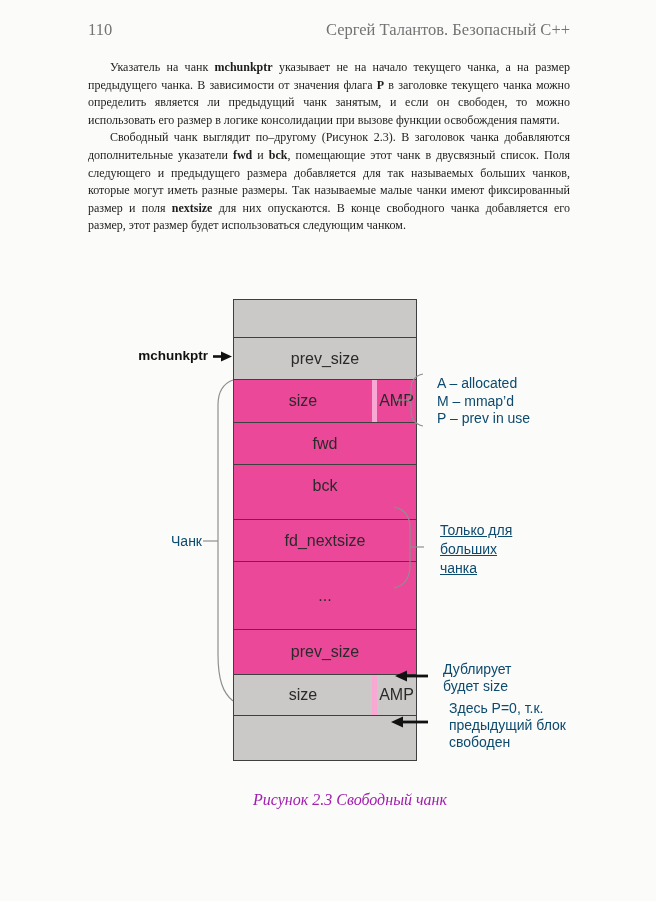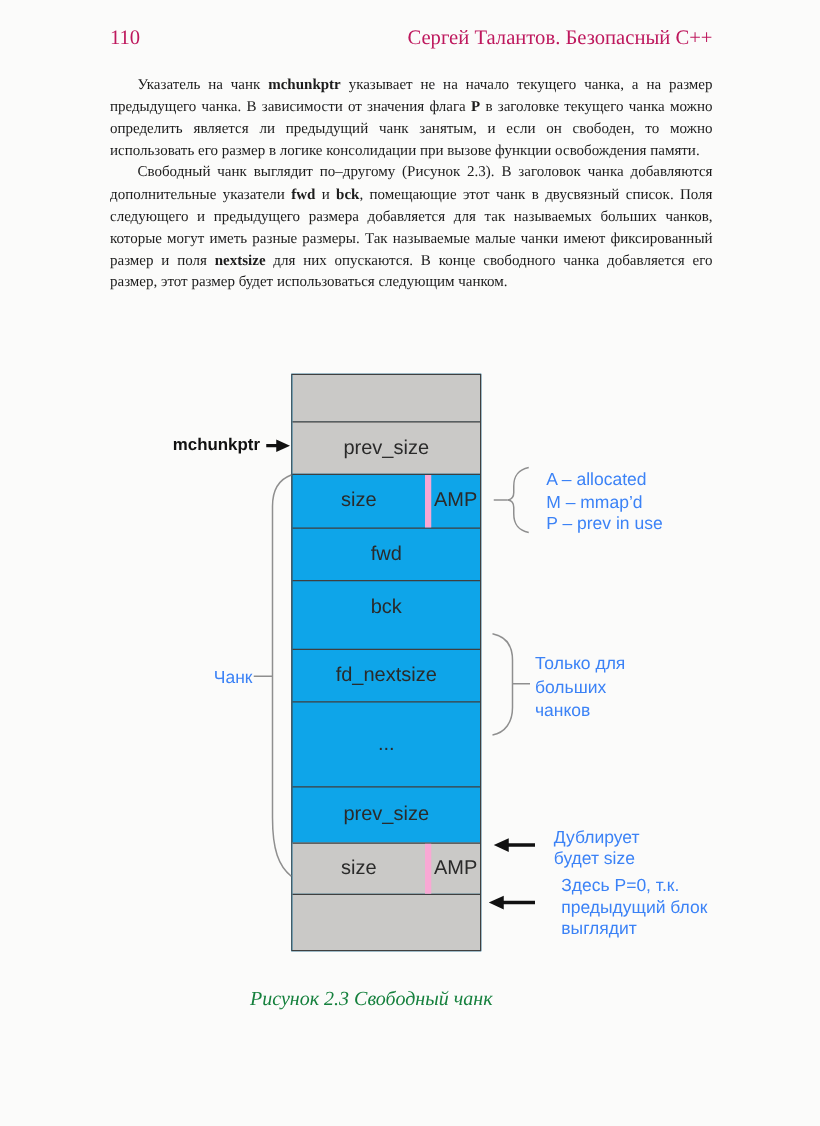--- a/index.html
+++ b/index.html
@@ -2,46 +2,46 @@
 <html><head>
 <meta charset="utf-8">
 <style>
   html,body{margin:0;padding:0;background:#e8e8e6;}
   .page{
     position:relative;width:656px;height:901px;margin:0 auto;
     background:#fbfbfa;overflow:hidden;
     font-family:"Liberation Serif", serif;color:#1c1c1c;
   }
   
-  .header{position:absolute;top:20px;left:88px;width:482px;display:flex;justify-content:space-between;font-size:16.5px;color:#be185d;}
+  .header{position:absolute;top:20px;left:88px;width:482px;display:flex;justify-content:space-between;font-size:16.5px;color:#737373;}
   
   .body-text{position:absolute;top:59px;left:88px;width:482px;font-size:12px;line-height:17.6px;text-align:justify;}
   .body-text p{margin:0;text-indent:22px;}
   .body-text b{font-weight:bold;}
   
   .diagram{position:absolute;top:0;left:0;width:656px;height:901px;pointer-events:none;font-family:"Liberation Sans", sans-serif;color:#2a2a2a;}
-  .col{position:absolute;top:299px;left:233px;width:152px;border:1px solid #3f3f3f;box-sizing:border-box;background:#0ea5e9;}
+  .col{position:absolute;top:299px;left:233px;width:184px;border:1px solid #3f3f3f;box-sizing:border-box;background:#ec4899;}
   .row{display:flex;align-items:center;justify-content:center;box-sizing:border-box;font-size:16px;}
   .row + .row{border-top:1px solid #3f3f3f;}
   .row.gray{background:#cac9c7;}
   .row.split{justify-content:stretch;padding:0;}
   .row.split .main{flex:1;display:flex;align-items:center;justify-content:center;height:100%;}
   .row.split .amp{width:44px;display:flex;align-items:center;justify-content:center;height:100%;border-left:5px solid #f9a8d4;box-sizing:border-box;}
   .r0{height:37px;} .r1{height:42px;} .r2{height:43px;} .r3{height:42px;} .r4{height:43px;}
   .r5{height:42px;margin-top:12px;} .r6{height:40px;} .r7{height:68px;} .r8{height:45px;} .r9{height:41px;} .r10{height:45px;}
-  .dlabel{position:absolute;font-size:14px;color:#3b82f6;}
+  .dlabel{position:absolute;font-size:14px;color:#0c4a6e;}
   .ptr-label{top:348px;left:100px;width:108px;text-align:right;font-weight:bold;font-size:13.5px;color:#111;}
   .chunk-label{top:533px;left:150px;width:52px;text-align:right;}
   .legend{top:375px;left:437px;line-height:17.5px;}
-  .note-large{top:521px;left:428px;line-height:19px;}
+  .note-large{top:521px;left:440px;line-height:19px;text-decoration:underline;}
   .note-dup{top:661px;left:443px;line-height:17px;}
   .note-pzero{top:700px;left:449px;line-height:17px;}
   .overlay{position:absolute;top:299px;left:0;width:656px;height:500px;}
   
-  .caption{position:absolute;top:791px;left:200px;width:300px;font-style:italic;font-size:16px;color:#15803d;}
+  .caption{position:absolute;top:791px;left:200px;width:300px;text-align:center;font-style:italic;font-size:16px;color:#a21caf;}
 </style>
 </head>
 <body>
 
 <div class="page">
 
   <div class="header">
     <span>110</span>
     <span>Сергей Талантов. Безопасный C++</span>
   </div>
@@ -120,31 +120,31 @@
 
     <div class="dlabel legend">
       <div>A – allocated</div>
       <div>M – mmap’d</div>
       <div>P – prev in use</div>
     </div>
 
     <div class="dlabel note-large">
       <div>Только для</div>
       <div>больших</div>
-      <div>чанков</div>
+      <div>чанка</div>
     </div>
 
     <div class="dlabel note-dup">
       <div>Дублирует</div>
       <div>будет size</div>
     </div>
 
     <div class="dlabel note-pzero">
       <div>Здесь P=0, т.к.</div>
       <div>предыдущий блок</div>
-      <div>выглядит</div>
+      <div>свободен</div>
     </div>
 
   </div>
 
   <div class="caption">Рисунок 2.3 Свободный чанк</div>
 
 </div>
 
 </body></html>

